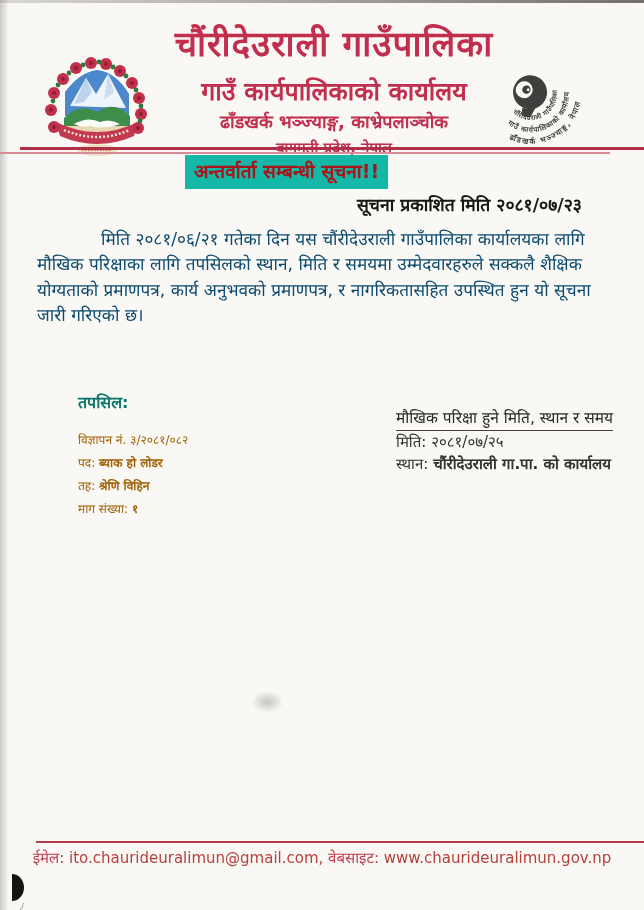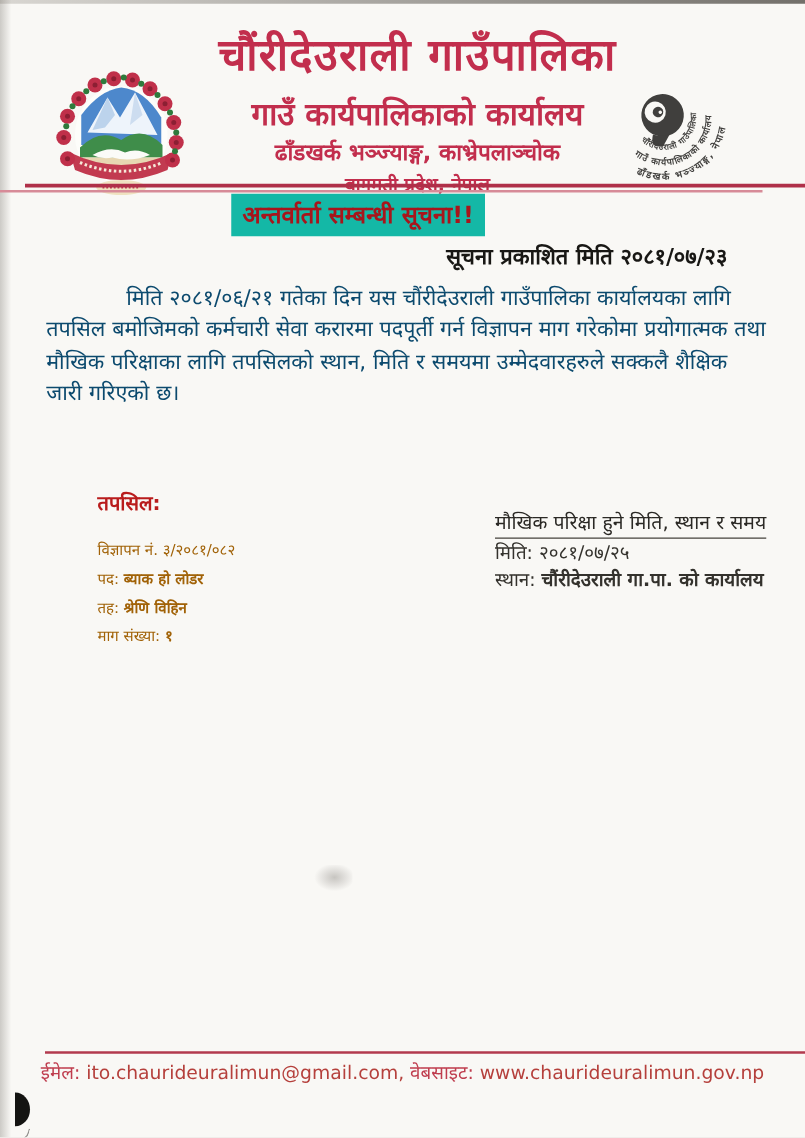--- a/index.html
+++ b/index.html
@@ -39,21 +39,21 @@
     background:#14b8a6; color:#a8151b; font-size:19px; font-weight:700;
     padding:3px 9px 5px 9px; }
   .published { position:absolute; top:192px; left:320px; font-size:17.5px; font-weight:700; color:#181714;margin-left:37px; }
 
   
   .body-block { position:absolute; left:37px; top:227px; width:578px; }
   .body-line { font-size:17.2px; line-height:25.3px; height:25.3px; white-space:nowrap; color:#0c4a6e; }
   .body-line.indent { padding-left:64px; }
 
   
-  .tapsil-head { position:absolute; left:78px; top:391px; font-size:16px; font-weight:700; color:#b91c1c; }
+  .tapsil-head { position:absolute; left:78px; top:391px; font-size:16px; font-weight:700; color:#0f766e; }
   .tapsil { position:absolute; left:78px; top:429px; font-size:12px; color:#a16207; }
   .tapsil .row { height:23px; line-height:23px; white-space:nowrap; }
   .bold { font-weight:700; }
 
   
   .exam { position:absolute; left:396px; top:406px; font-size:15px; color:#34322d; }
   .exam-head { font-size:15.5px; font-weight:400; color:#2b2925;
     border-bottom:1.5px solid #45423c; padding-bottom:2px; white-space:nowrap; }
   .exam .row { height:19.5px; line-height:19.5px; margin-top:2px; white-space:nowrap; }
 
@@ -173,22 +173,22 @@
   </div>
 
   <div class="rule-1"></div>
   <div class="rule-2"></div>
 
   <div class="notice-title">अन्तर्वार्ता सम्बन्धी सूचना!!</div>
   <div class="published">सूचना प्रकाशित मिति २०८१/०७/२३</div>
 
   <div class="body-block">
     <div class="body-line indent">मिति २०८१/०६/२१ गतेका दिन यस चौंरीदेउराली गाउँपालिका कार्यालयका लागि</div>
-    <div class="body-line">तपसिल बमोजिमको कर्मचारी सेवा करारमा पदपूर्ती गर्न विज्ञापन माग गरेकोमा प्रयोगात्मक तथा</div>
     <div class="body-line">मौखिक परिक्षाका लागि तपसिलको स्थान, मिति र समयमा उम्मेदवारहरुले सक्कलै शैक्षिक</div>
+    <div class="body-line">योग्यताको प्रमाणपत्र, कार्य अनुभवको प्रमाणपत्र, र नागरिकतासहित उपस्थित हुन यो सूचना</div>
     <div class="body-line">जारी गरिएको छ।</div>
   </div>
 
   <div class="tapsil-head">तपसिल:</div>
   <div class="tapsil">
     <div class="row">विज्ञापन नं. ३/२०८१/०८२</div>
     <div class="row">
       <span>पद:</span>
       <span class="bold">ब्याक हो लोडर</span>
     </div>

